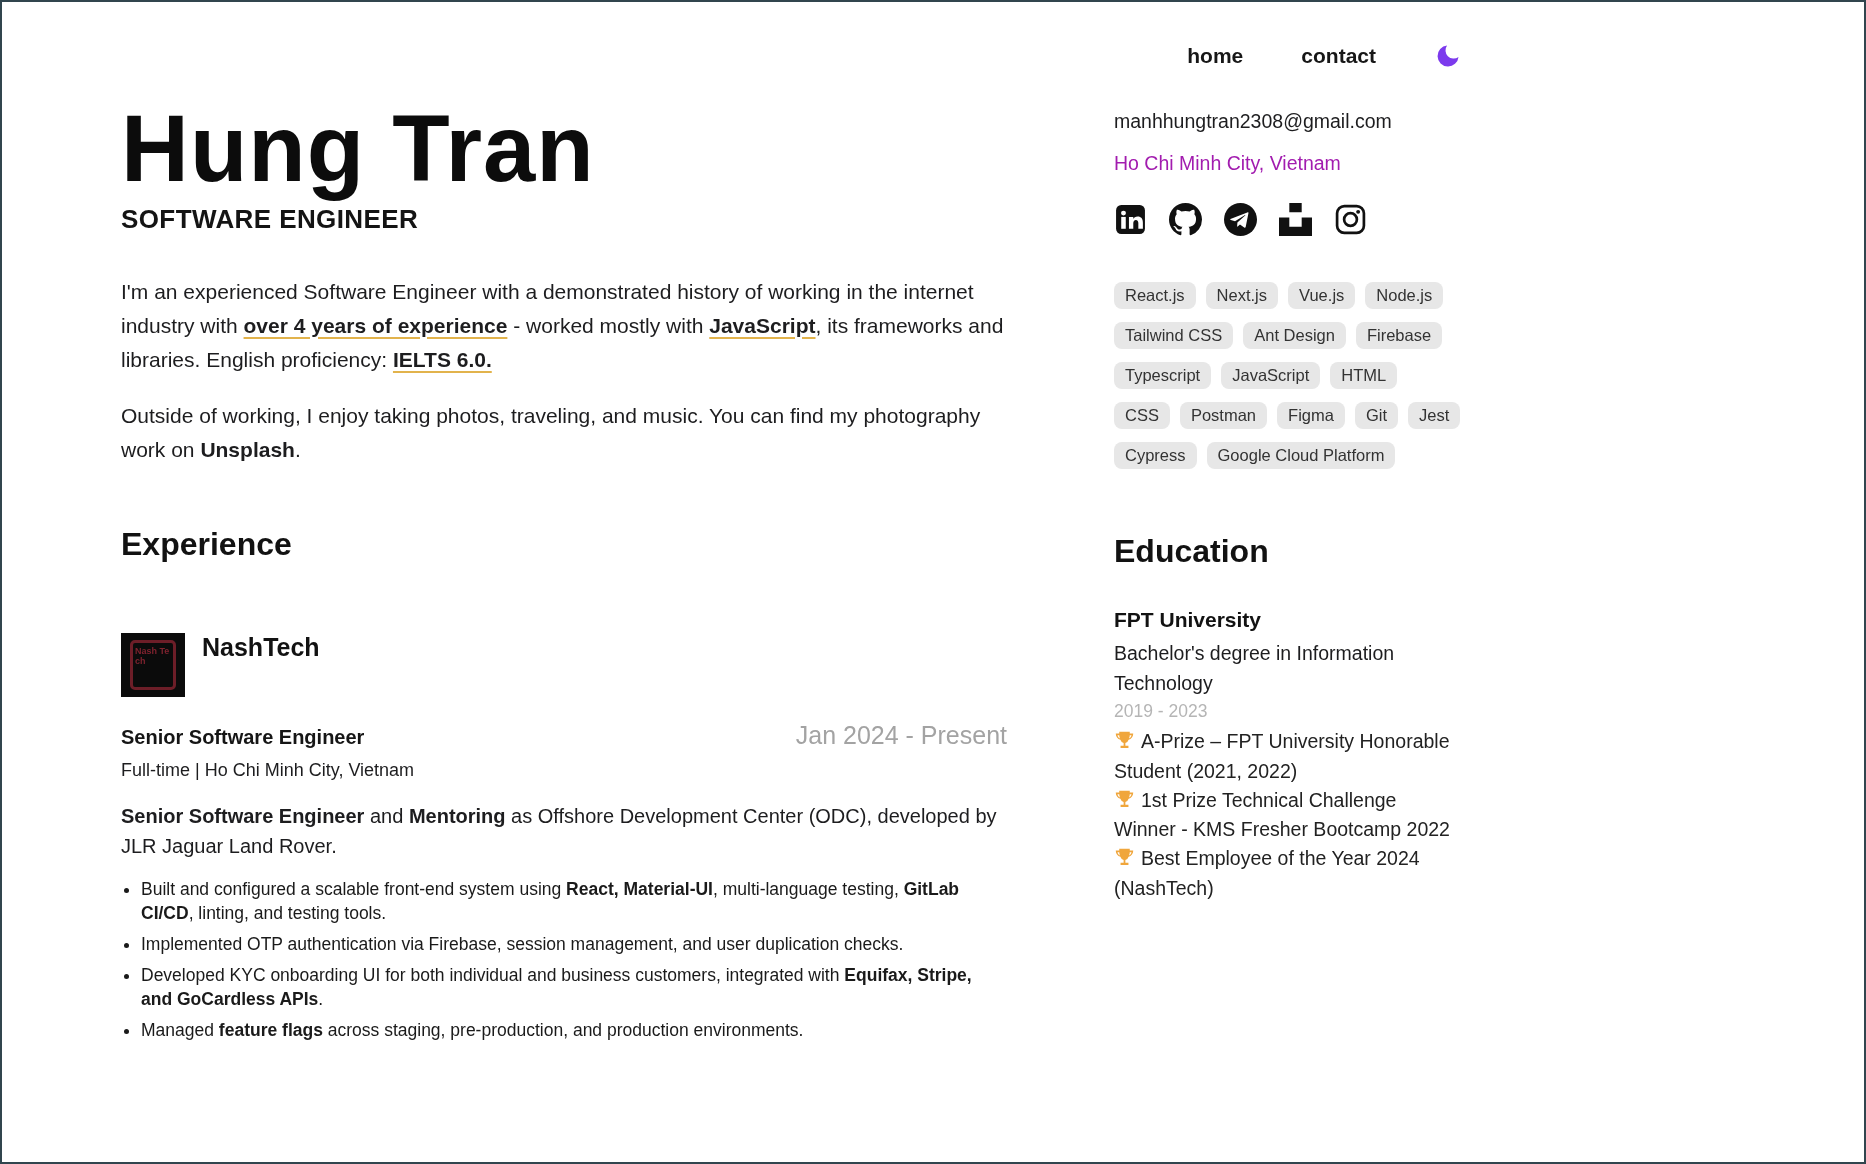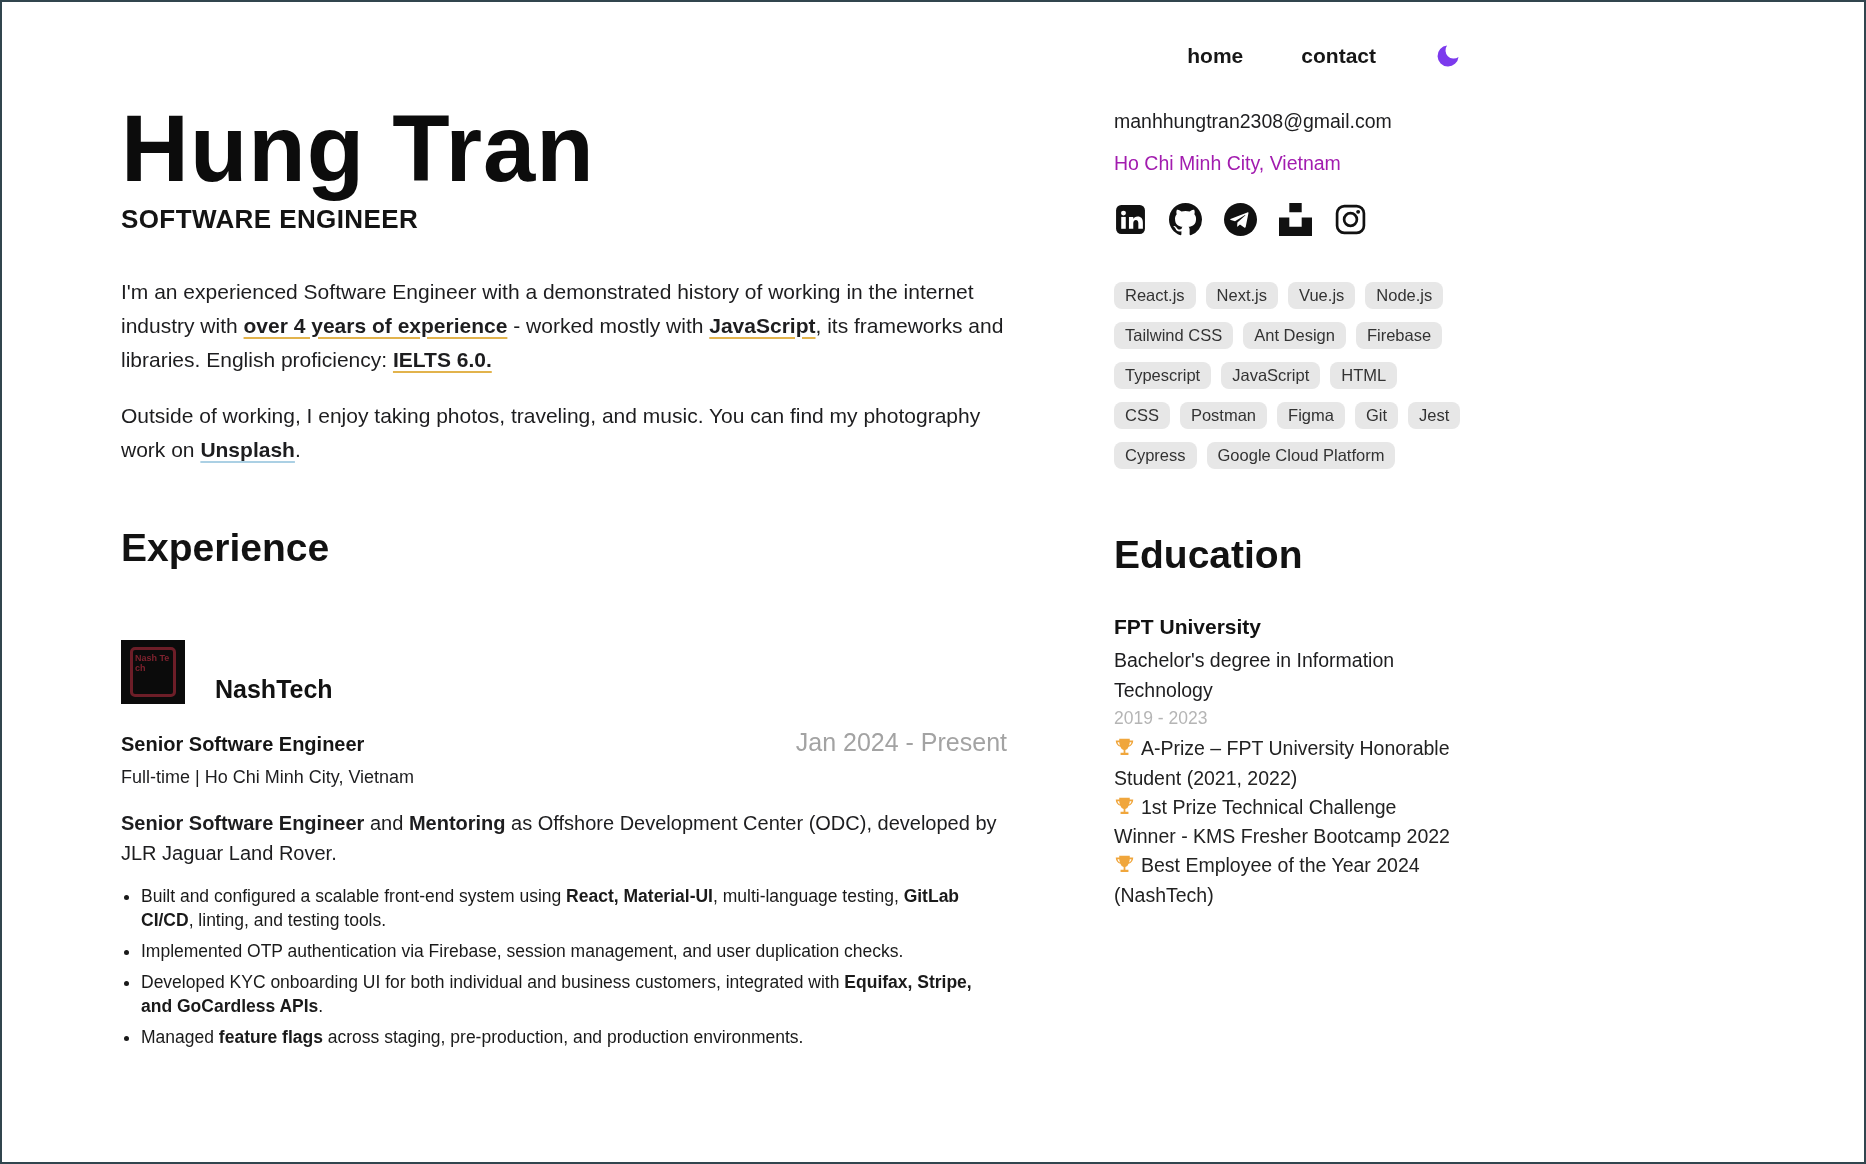--- a/index.html
+++ b/index.html
@@ -25,29 +25,29 @@
   .right-col { width:348px; margin-left:107px; padding-top:12px; }
 
   
   .name { font-family:Liberation Sans, sans-serif; font-size:94px; font-weight:700; line-height:1.08; letter-spacing:1px; color:#0c0c0c; margin-top:10px; }
   .role-title { font-size:26px; font-weight:600; color:#141414; letter-spacing:.4px; margin-top:4px; }
 
   
   .intro { margin-top:40px; }
   .intro p { font-size:21px; line-height:1.63; margin-bottom:22px; color:#1d1d1f; }
   .hl-yellow { font-weight:700; text-decoration:underline; text-decoration-color:#e2b34c; text-decoration-thickness:2px; text-underline-offset:4px; cursor:pointer; }
-  .hl-blue   { font-weight:700; text-decoration:underline; text-decoration-color:#abd0e4; text-decoration-thickness:2px; text-underline-offset:4px; cursor:pointer;margin-top:44px; }
+  .hl-blue   { font-weight:700; text-decoration-color:#abd0e4; text-decoration-thickness:2px; text-underline-offset:4px; cursor:pointer;margin-top:44px; }
   .b { font-weight:700; }
 
-  h2.section { font-size:39px; font-weight:700; color:#121212; }
+  h2.section { font-size:32px; font-weight:700; color:#121212; }
   .experience-heading { margin-top:58px; }
 
   
   .job { margin-top:70px; }
-  .company-row { display:flex; align-items:flex-end; gap:30px; }
+  .company-row { display:flex; align-items:flex-start; gap:17px; }
   .company-logo { width:64px; height:64px; background:#0b0b0b; display:flex; align-items:center; justify-content:center; flex-shrink:0; }
   .company-logo-inner { width:46px; height:50px; border:3px solid #6d1e28; border-radius:5px; padding:3px 2px; overflow:hidden; }
   .company-logo-text { font-size:9px; font-weight:700; color:#7e222e; line-height:1.2; word-break:break-all; }
   .company-name { font-size:25px; font-weight:700; color:#121212; }
   .role-row { display:flex; justify-content:space-between; align-items:baseline; margin-top:24px; }
   .job-role { font-size:20px; font-weight:700; color:#161616; }
   .job-dates { font-size:25px; color:#a3a3a3; }
   .job-meta { font-size:18px; margin-top:10px; color:#1d1d1f; }
   .job-summary { font-size:20px; line-height:1.5; margin-top:20px; color:#1d1d1f; }
   .job-bullets { margin-top:16px; padding-left:20px; }

